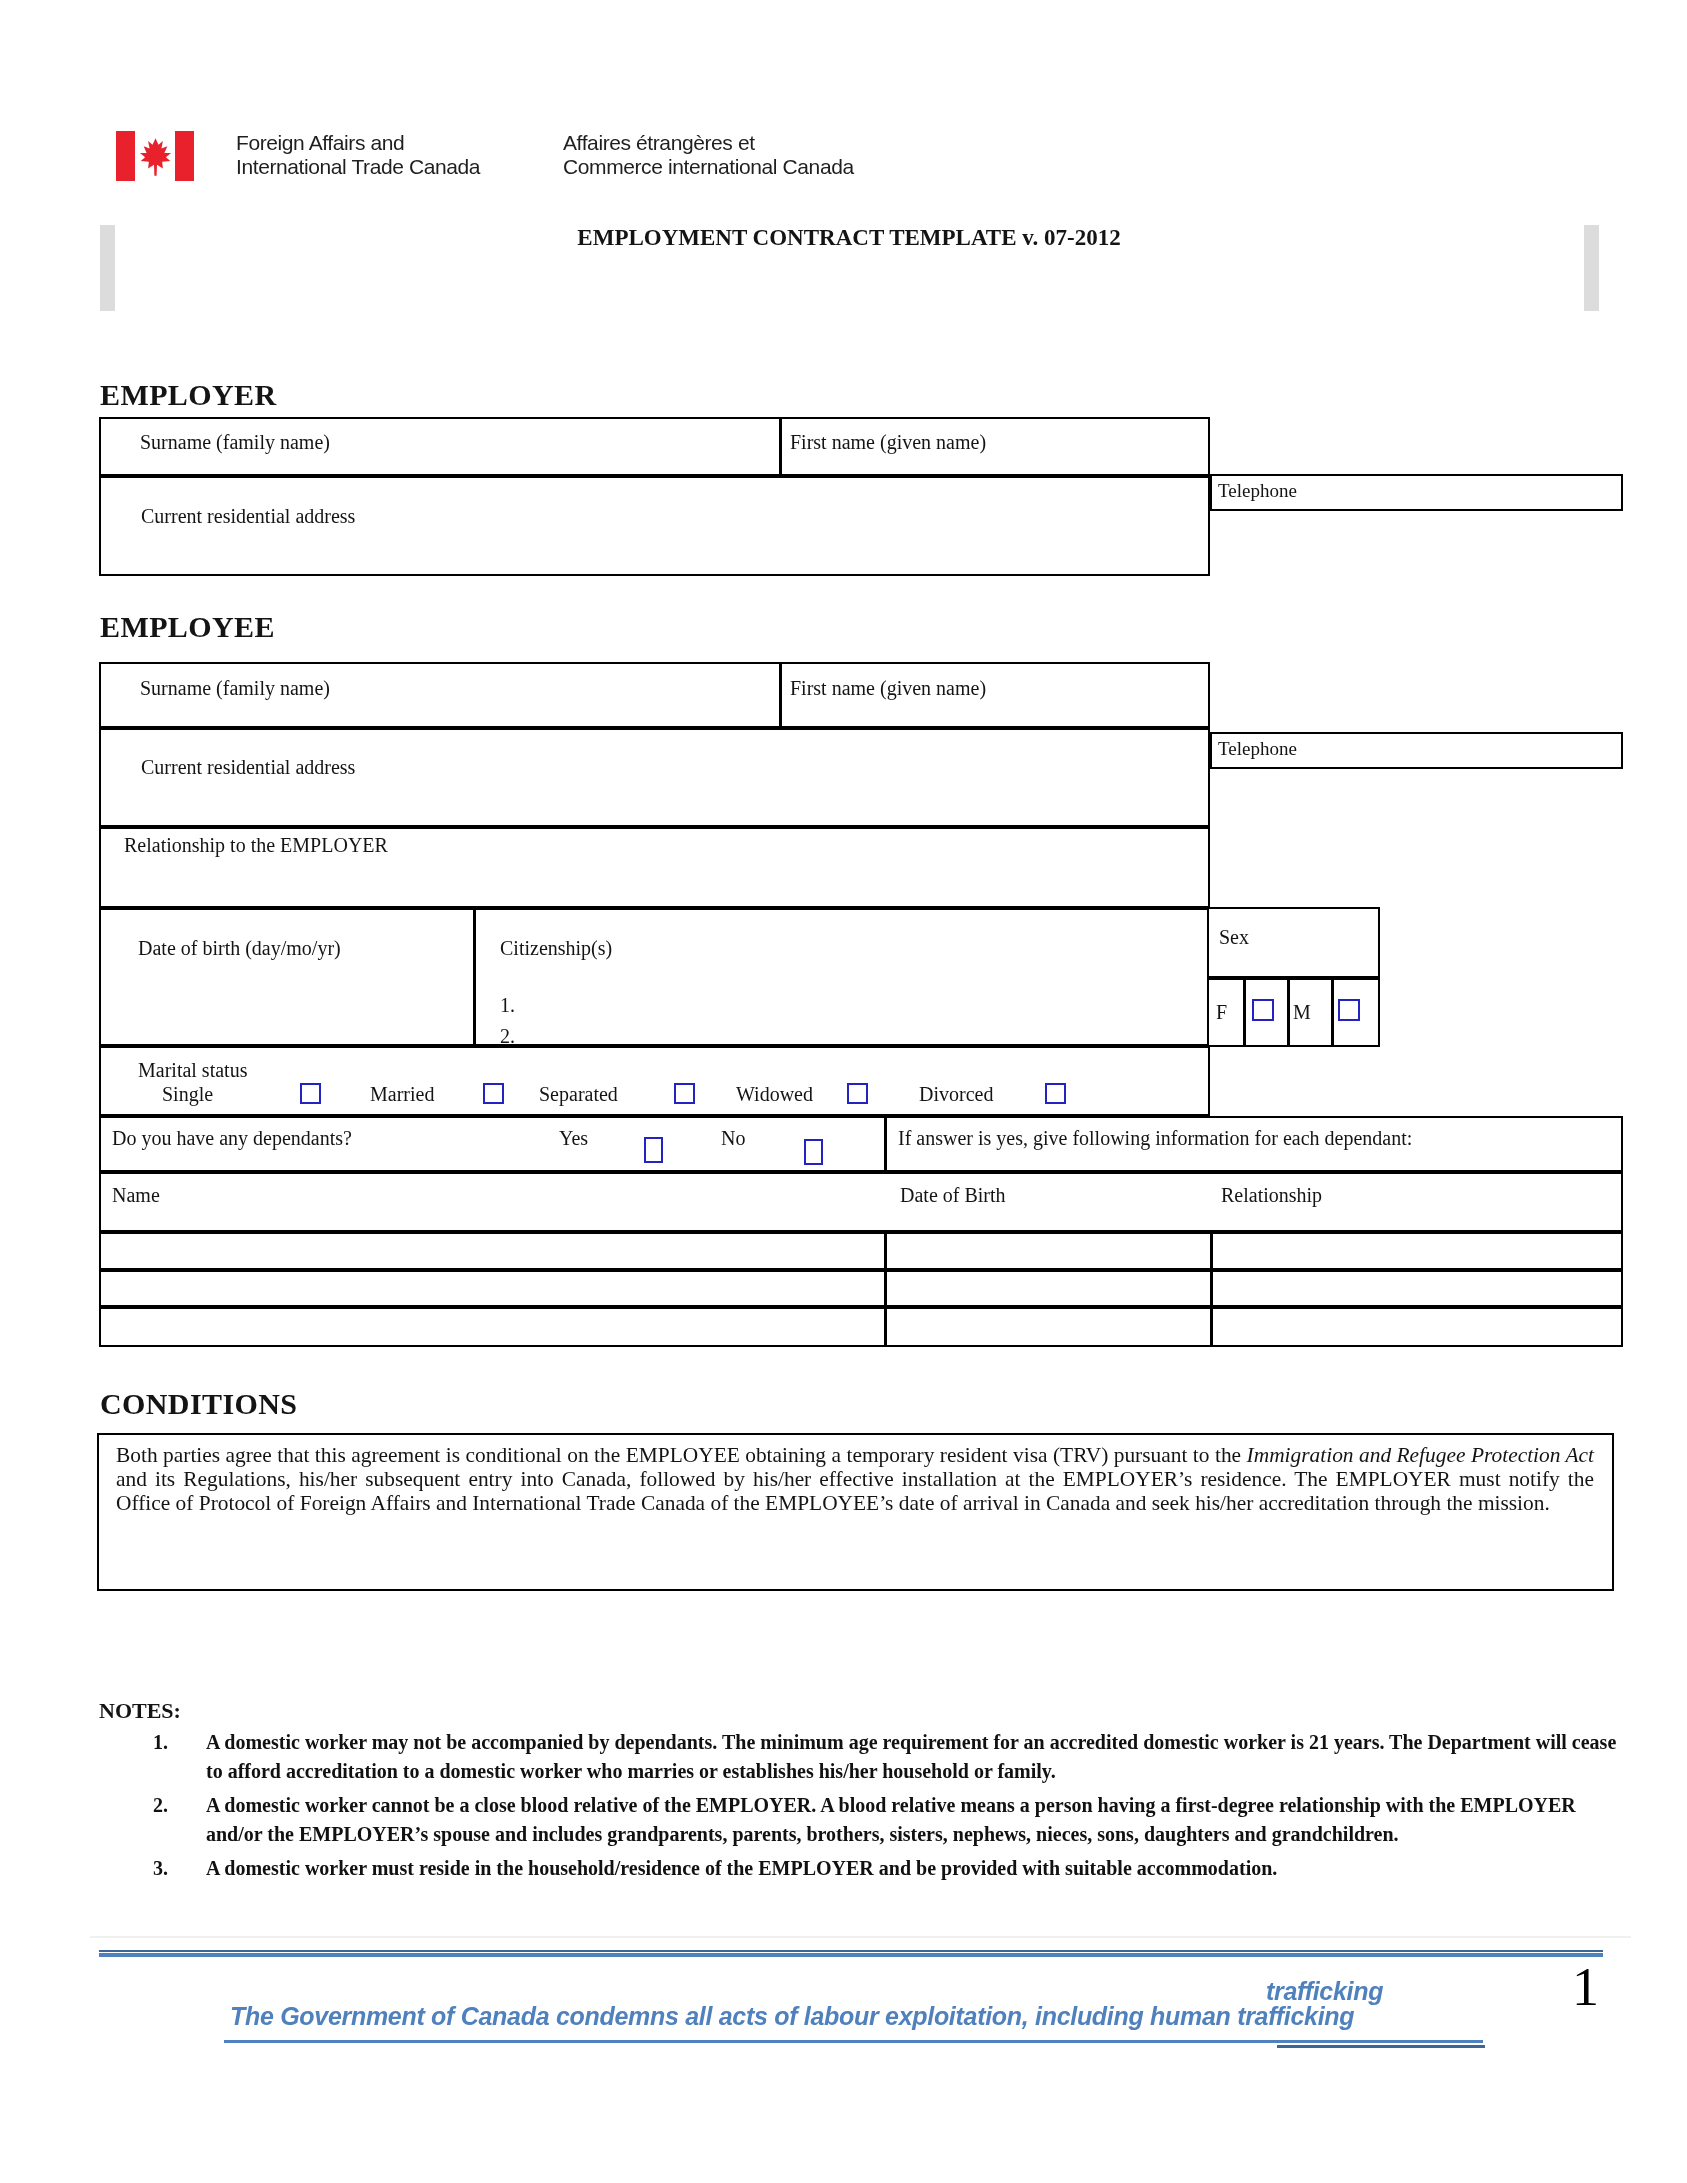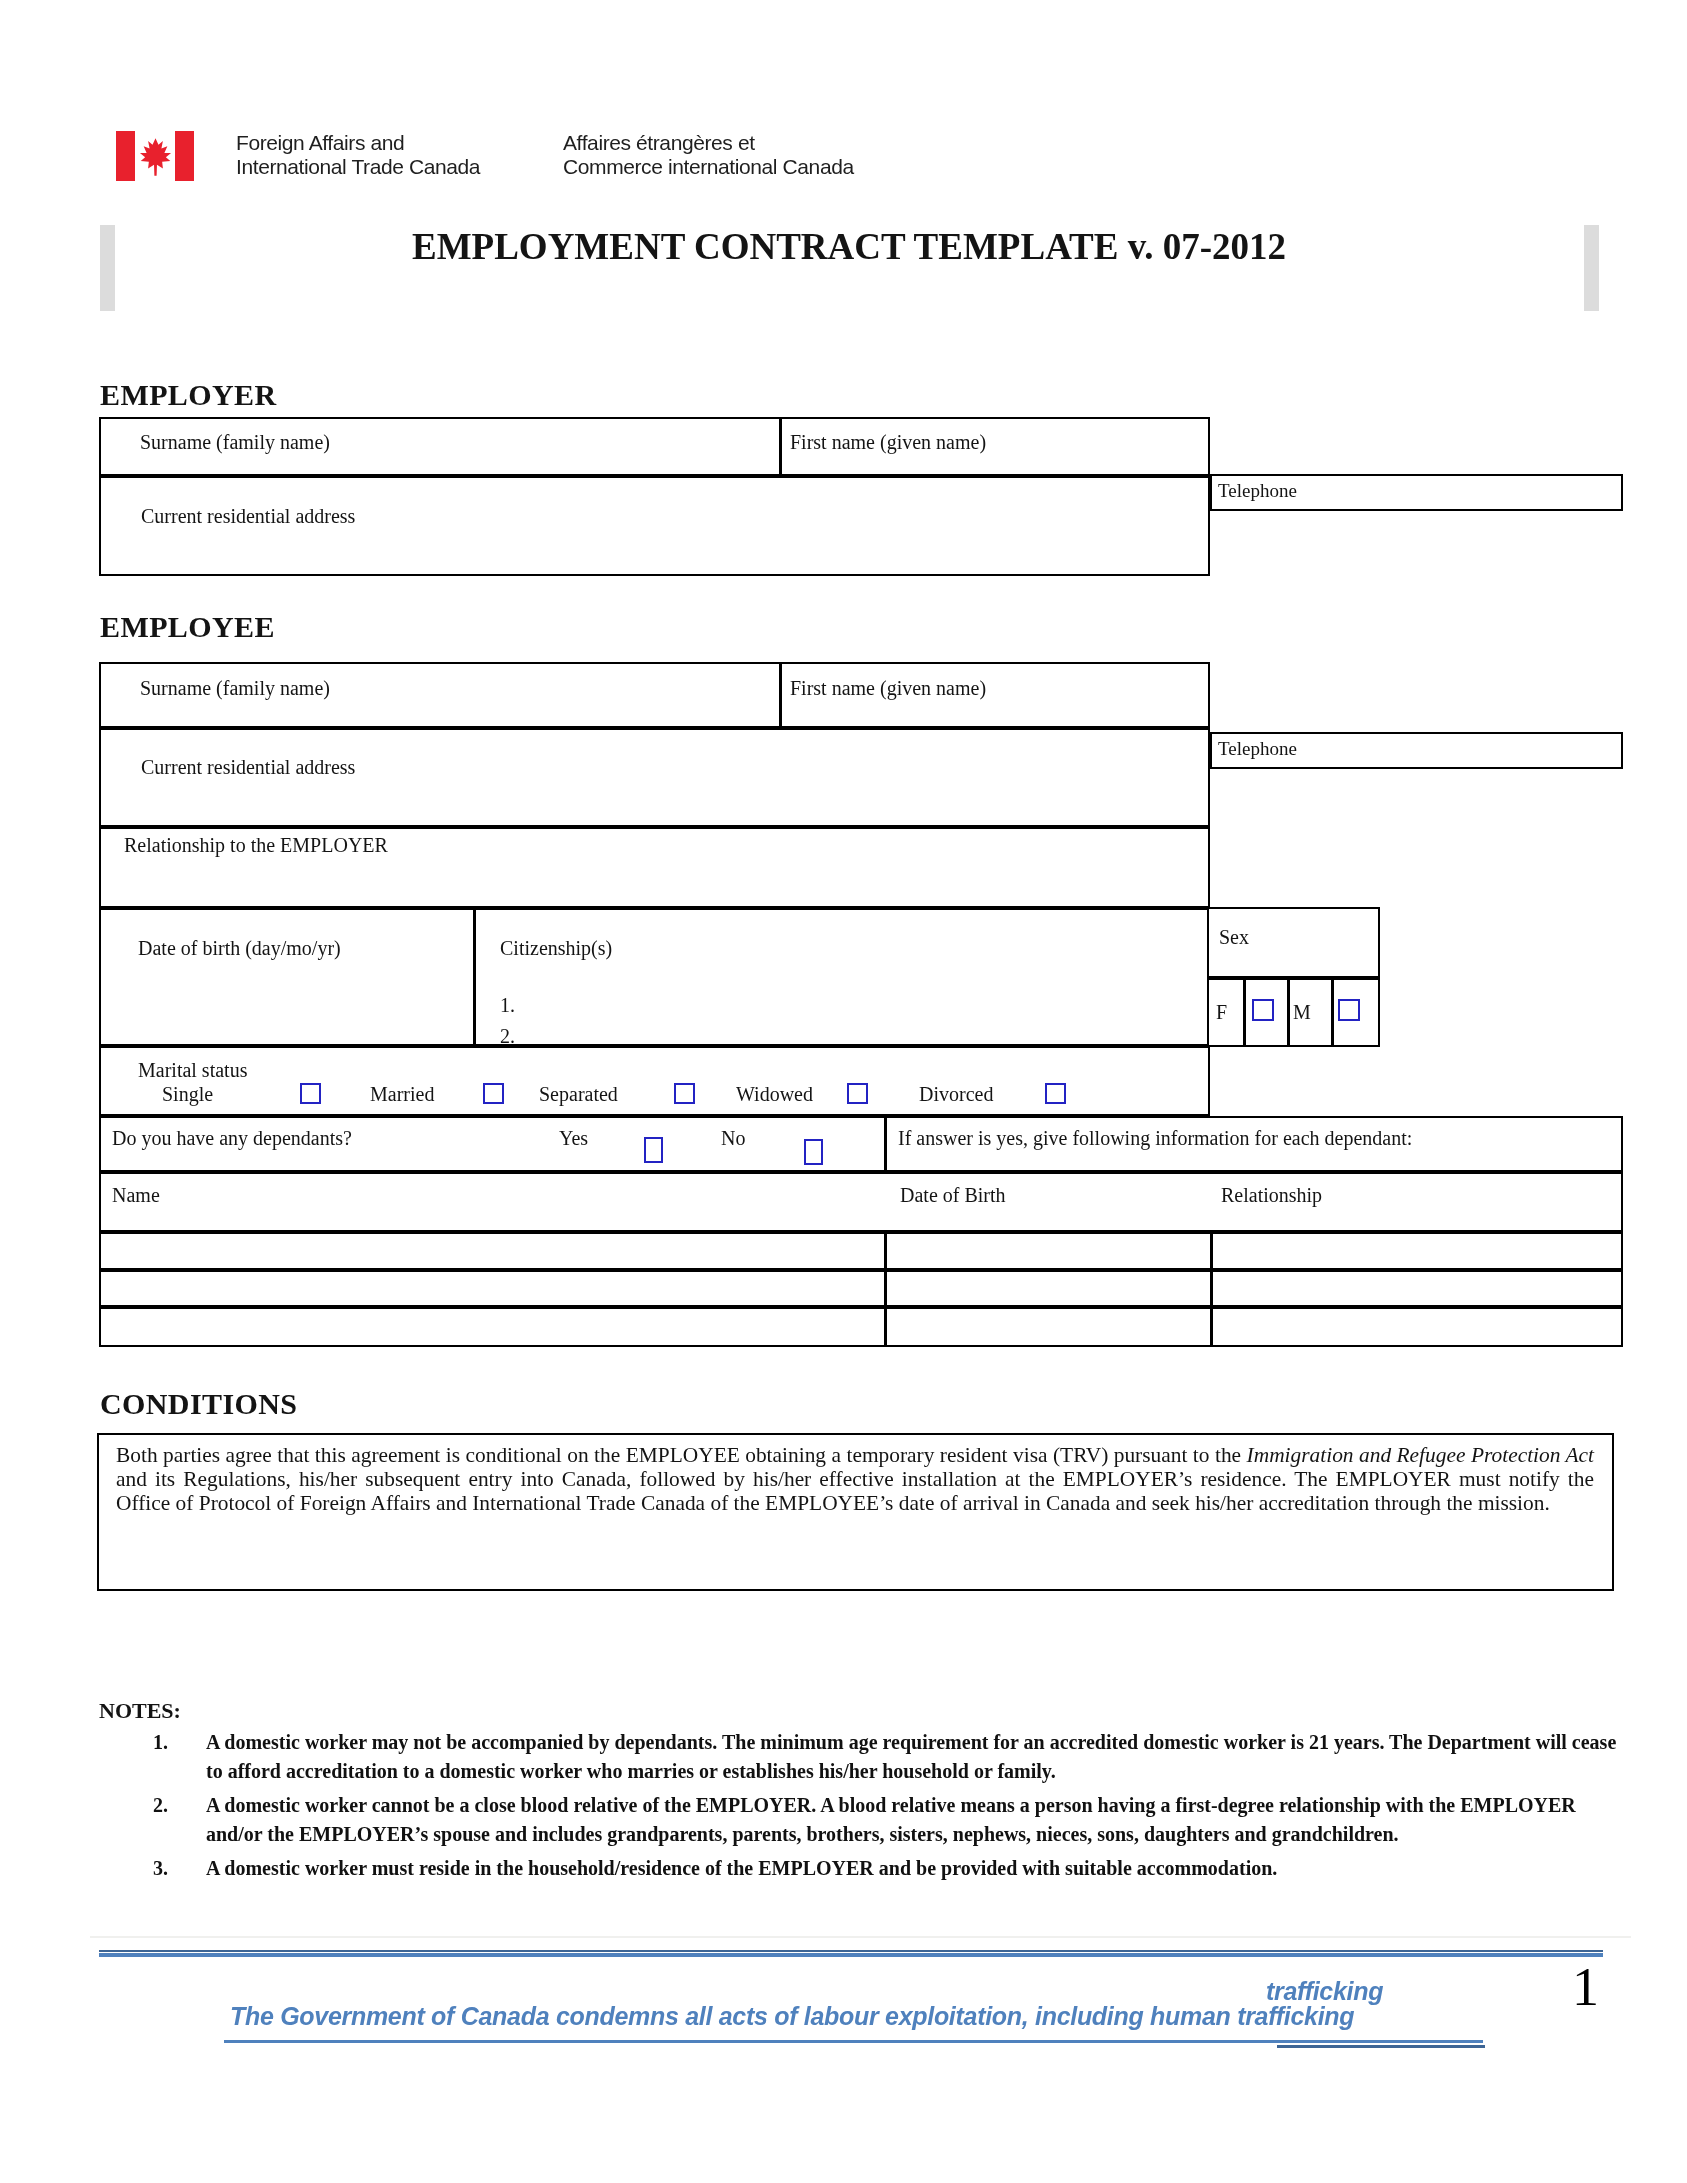--- a/index.html
+++ b/index.html
@@ -46,21 +46,21 @@
     <div class="logo-txt">Foreign Affairs and</div>
     <div class="logo-txt">International Trade Canada</div>
   </div>
   <div class="a" style="left:563px; top:131px;">
     <div class="logo-txt">Affaires étrangères et</div>
     <div class="logo-txt">Commerce international Canada</div>
   </div>
 
   <div class="a bar" style="left:100px; top:225px; width:15px; height:86px;"></div>
   <div class="a bar" style="left:1584px; top:225px; width:15px; height:86px;"></div>
-  <div class="a title-line" style="left:99px; top:225px; font-size:37px;">EMPLOYMENT CONTRACT TEMPLATE v. 07-2012</div>
+  <div class="a title-line" style="left:99px; top:225px; font-size:23px;">EMPLOYMENT CONTRACT TEMPLATE v. 07-2012</div>
 
   <div class="a sec-h" style="left:100px; top:378px;">EMPLOYER</div>
 
   <div class="a bx" style="left:99px; top:417px; width:1111px; height:159px;"></div>
   <div class="a vl" style="left:779px; top:417px; width:2.6px; height:59px;"></div>
   <div class="a hl" style="left:99px; top:474px; width:1111px; height:3.5px;"></div>
   <div class="a lbl" style="left:140px; top:431px;">Surname (family name)</div>
   <div class="a lbl" style="left:790px; top:431px;">First name (given name)</div>
   <div class="a lbl" style="left:141px; top:505px;">Current residential address</div>
   <div class="a field" style="left:105px; top:458px; width:668px; height:15.7px;"></div>

